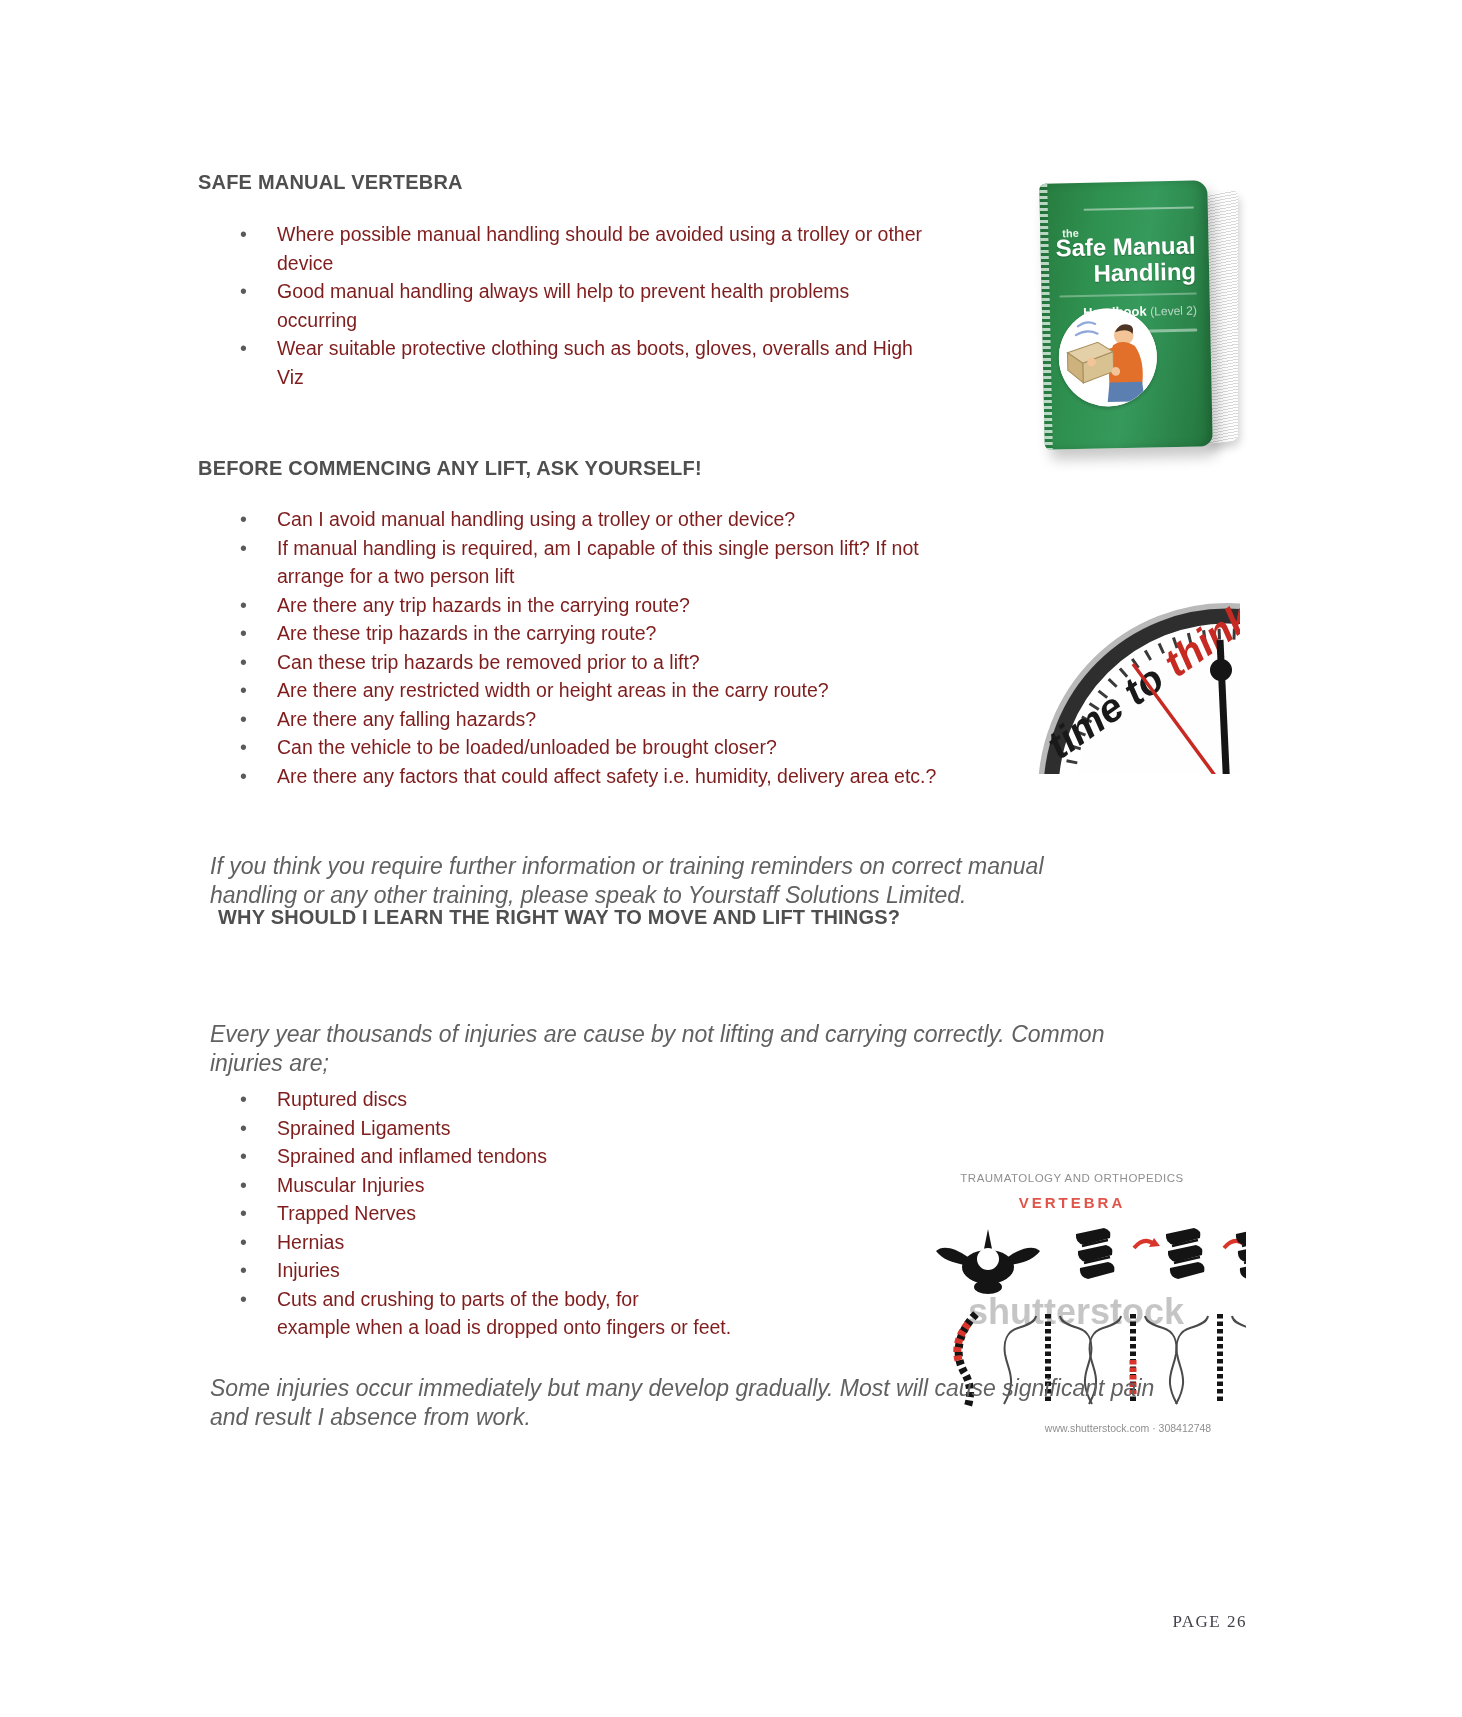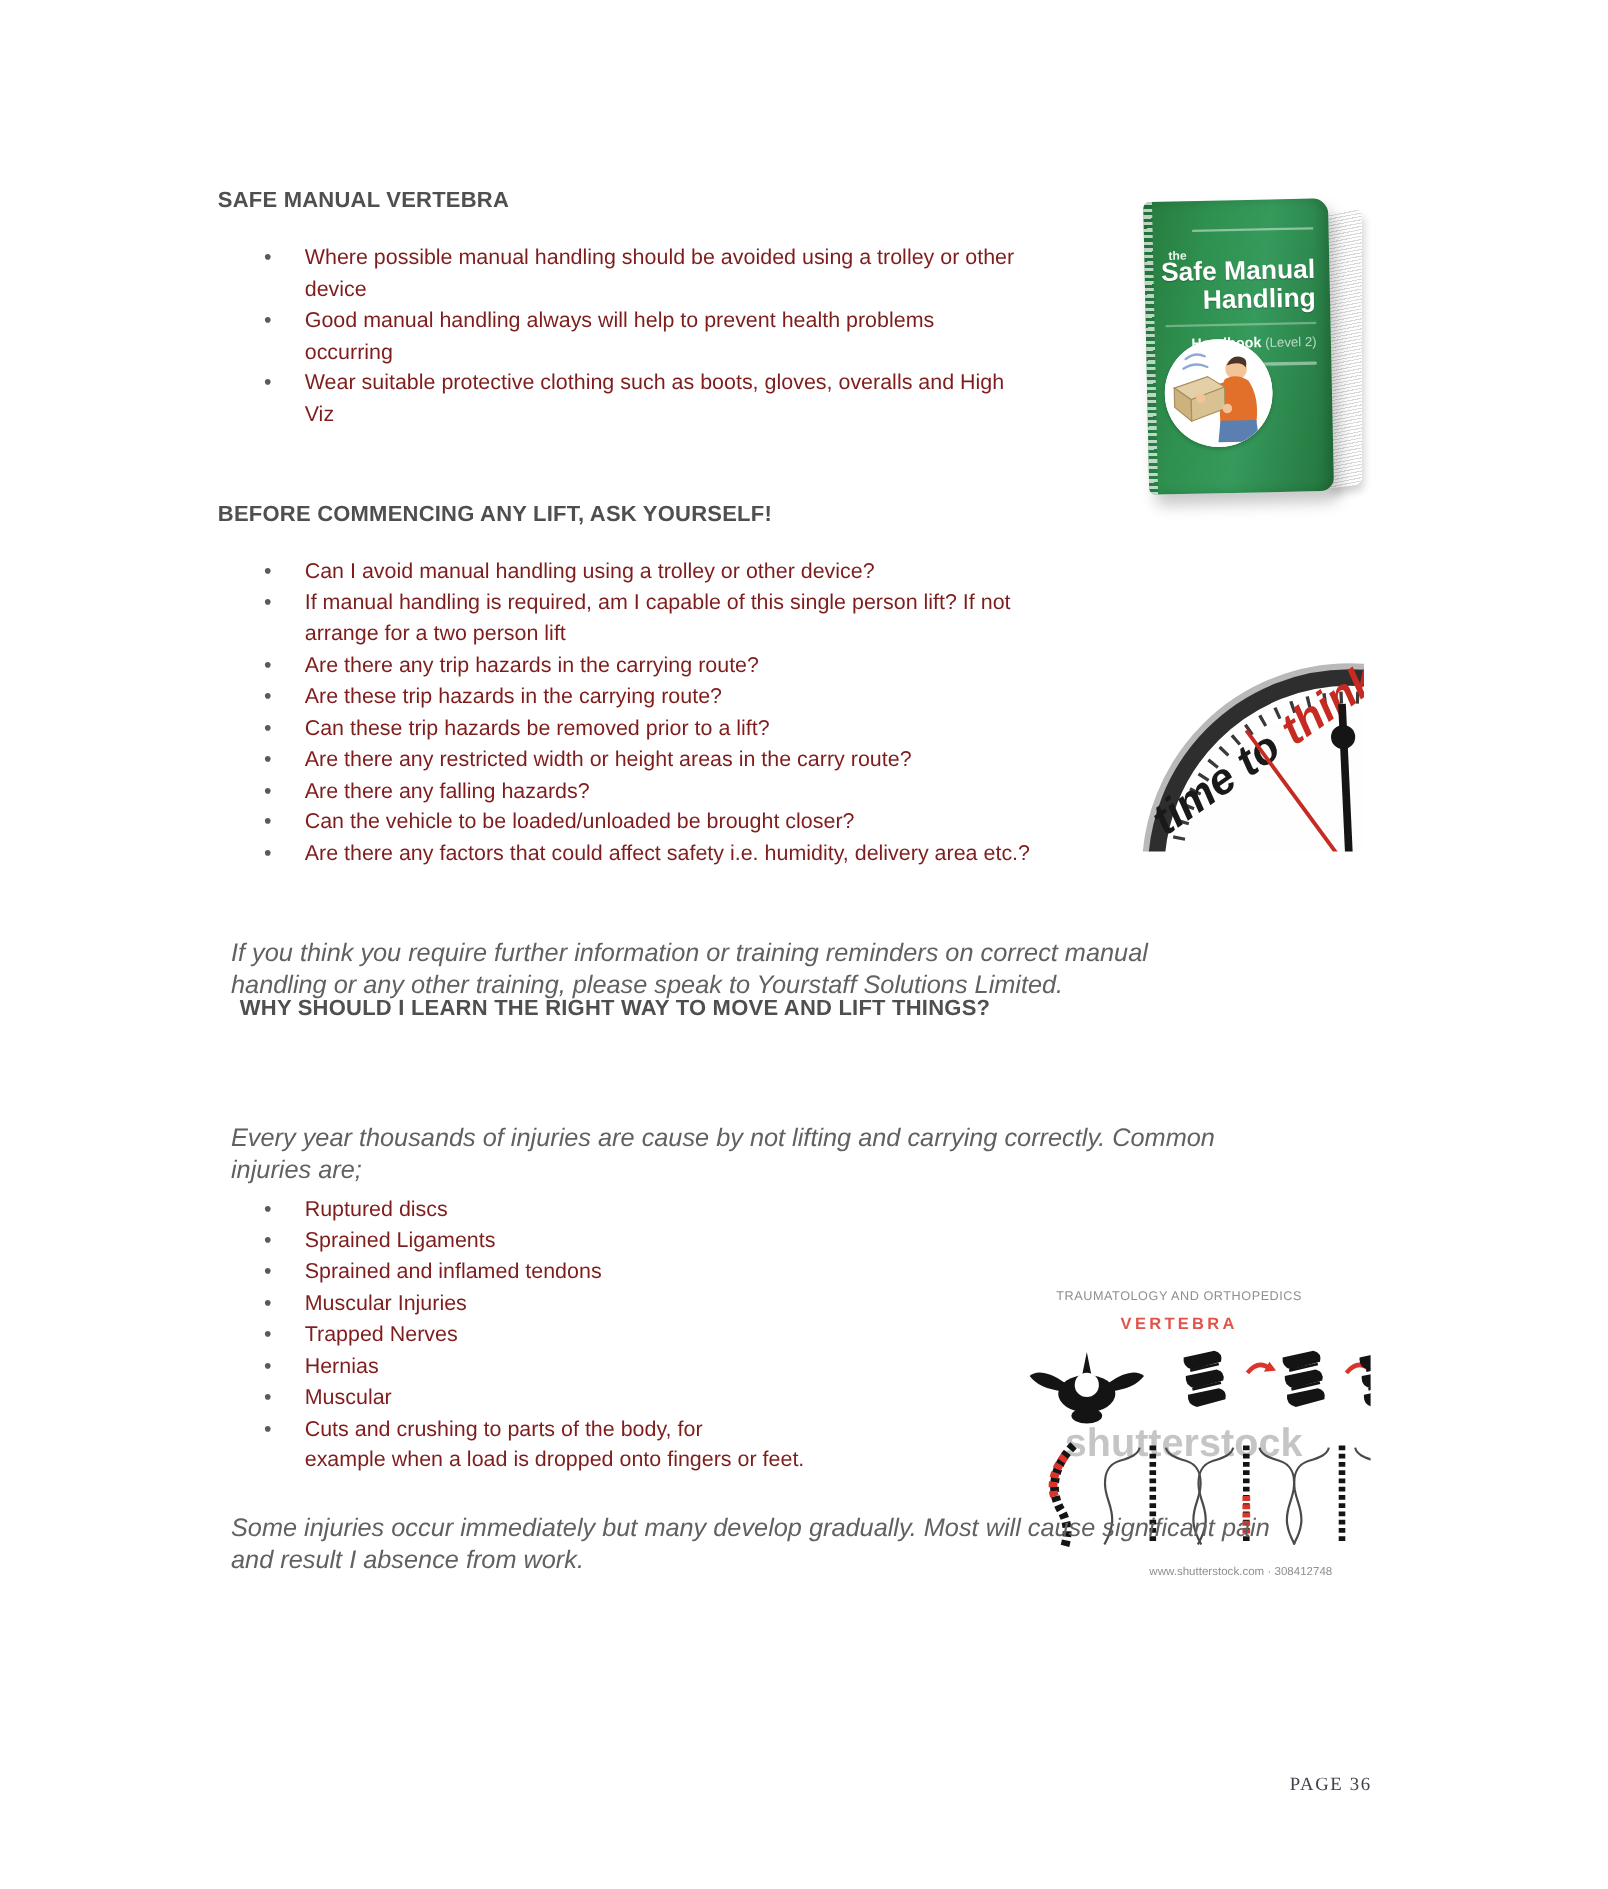--- a/index.html
+++ b/index.html
@@ -163,21 +163,21 @@
     <li>
         <span class="t">Muscular Injuries</span>
       </li>
     <li>
         <span class="t">Trapped Nerves</span>
       </li>
     <li>
         <span class="t">Hernias</span>
       </li>
     <li>
-        <span class="t">Muscular</span>
+        <span class="t">Injuries</span>
       </li>
     <li>
         <span class="t">Cuts and crushing to parts of the body, for
 example when a load is dropped onto fingers or feet.</span>
       </li>
   </ul>
 
   <svg class="abs" style="left:898px;top:1152px;" width="348" height="292" viewBox="0 0 348 292">
     <defs>
       <g id="vstack">
@@ -222,15 +222,15 @@
     <use href="#backfig" x="150" y="162"></use>
     <use href="#backfig" x="235" y="162"></use>
     <line x1="235" y1="208" x2="235" y2="242" stroke="#d9352b" stroke-width="7" stroke-dasharray="4.5 3"></line>
     <use href="#backfig" x="322" y="162"></use>
 
     <text x="230" y="280" text-anchor="middle" font-size="10.5" fill="#8f8f8f" font-family="Liberation Sans, DejaVu Sans, sans-serif">www.shutterstock.com · 308412748</text>
   </svg>
 
   <p class="doc-p abs" style="left:198px;top:1362px;max-width:945px;">Some injuries occur immediately but many develop gradually.  Most will cause significant pain and result I absence from work.</p>
 
-  <div class="footer abs" style="right:215px;top:1612px;">PAGE 36</div>
+  <div class="footer abs" style="right:215px;top:1612px;">PAGE 26</div>
 
 </div>
 
 </body></html>

